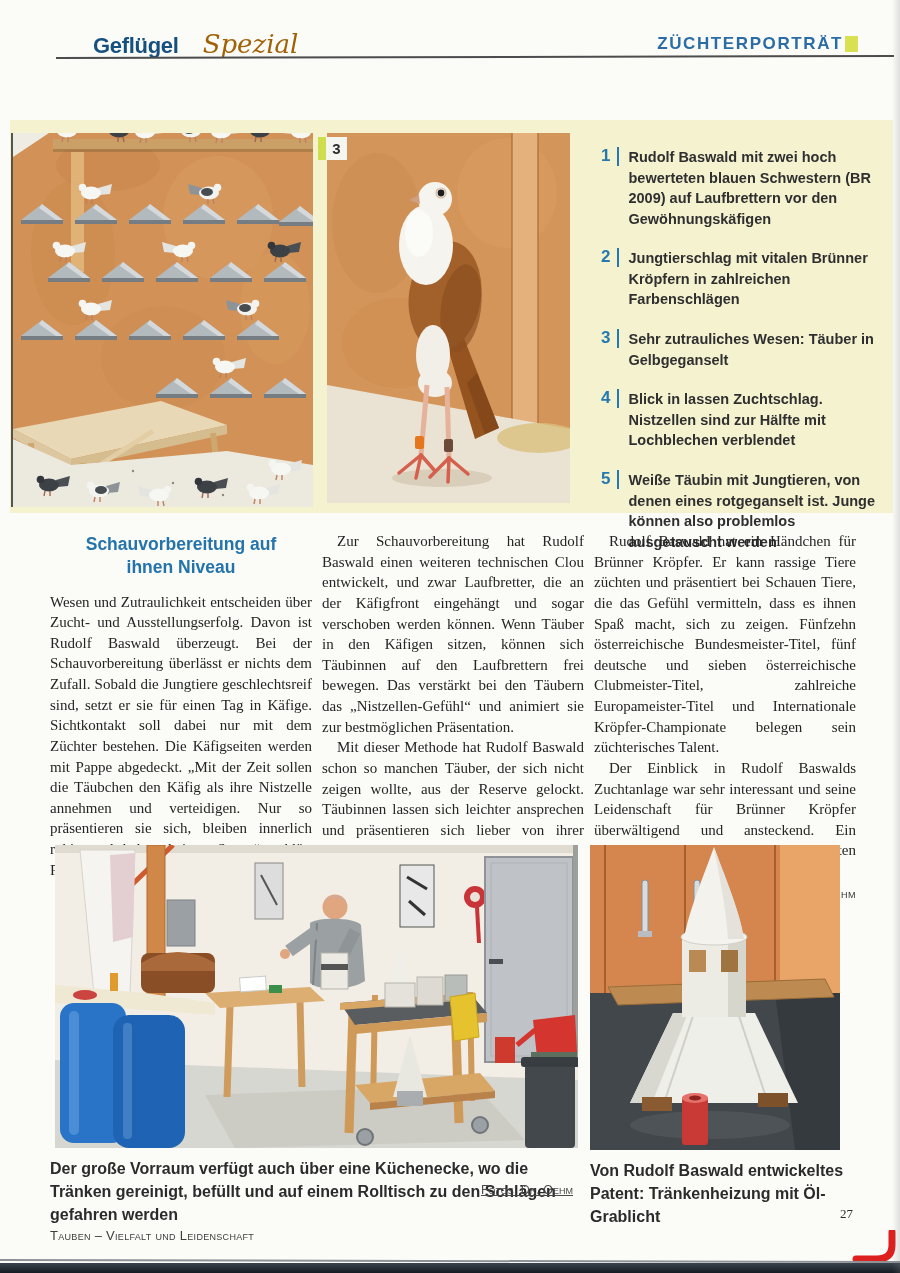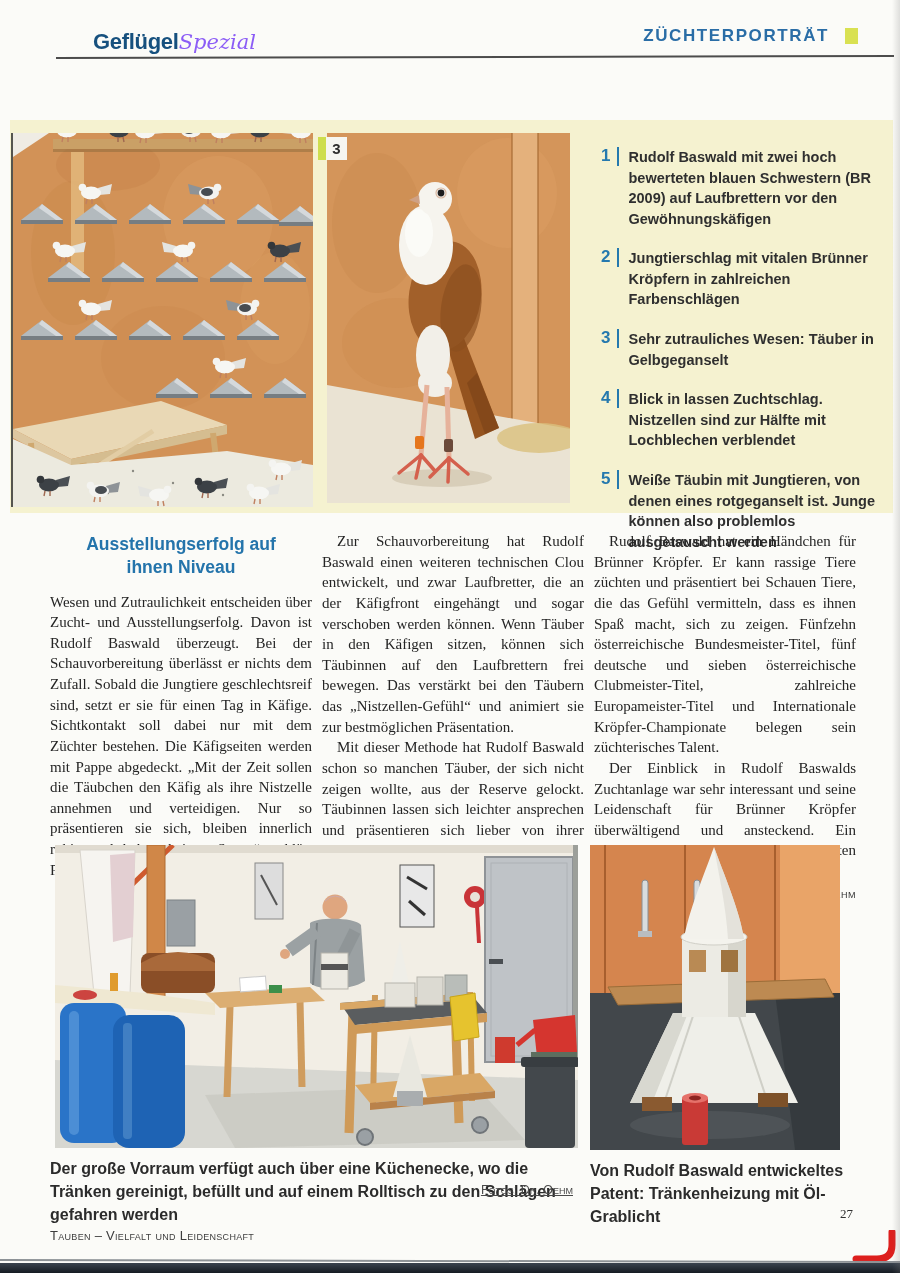--- a/index.html
+++ b/index.html
@@ -1,24 +1,24 @@
 <!DOCTYPE html>
 <html lang="de"><head>
 <meta charset="utf-8">
 <style>
   html,body{margin:0;padding:0;background:#e9e9e7;}
   .page{position:relative;width:900px;height:1273px;background:#fbfbf8;overflow:hidden;
         font-family:"Liberation Sans",sans-serif;}
   
   .logo{position:absolute;left:57px;top:29px;white-space:nowrap;}
   .logo-bold{font-weight:700;font-size:22px;color:#16507e;letter-spacing:-0.3px;margin-left:36px;}
-  .logo-script{font-family:"DejaVu Serif",serif;font-style:italic;font-size:21px;color:#8b5cf6;}
+  .logo-script{font-family:"DejaVu Serif",serif;font-style:italic;font-size:26px;color:#a16207;padding-left:24px;}
   .header-rule{position:absolute;left:56px;top:56px;width:838px;height:2px;background:#4c4c4c;
                transform:rotate(-0.15deg);}
-  .section-title{position:absolute;top:26px;right:42px;display:flex;align-items:center;gap:16px;}
+  .section-title{position:absolute;top:34px;right:42px;display:flex;align-items:center;gap:2px;}
   .section-title-text{color:#2a6da6;font-weight:700;font-size:17px;letter-spacing:1.6px;}
   .section-square{width:13px;height:16px;background:#d9e152;}
   
   .photo-panel{position:absolute;left:10px;top:120px;width:883px;height:393px;background:#f5f2d0;}
   .loft-photo{position:absolute;left:13px;top:133px;width:300px;height:374px;
               box-shadow:-2px 0 0 rgba(45,45,45,.8);}
   .pigeon-photo{position:absolute;left:327px;top:133px;width:243px;height:370px;}
   .photo3-label{position:absolute;left:318px;top:137px;display:flex;height:23px;}
   .photo3-green{width:8px;background:#cede4e;}
   .photo3-box{width:21px;background:#f6f6f1;color:#2d2d2d;font-weight:700;font-size:15px;
@@ -247,21 +247,21 @@
       <span class="cap-text">Blick in lassen Zuchtschlag. Nistzellen sind zur Hälfte mit Lochblechen verblendet</span>
     </div>
     <div class="cap-item">
       <span class="cap-num">5</span>
       <span class="cap-text">Weiße Täubin mit Jungtieren, von denen eines rotgeganselt ist. Junge können also problemlos ausgetauscht werden</span>
     </div>
   </div>
 
   <div class="col col1">
     <div class="article-heading">
-      <span>Ausstellungserfolg auf</span><br>
+      <span>Schauvorbereitung auf</span><br>
       <span>ihnen Niveau</span>
     </div>
     <p class="body">Wesen und Zutraulichkeit entscheiden über Zucht- und Ausstellungserfolg. Davon ist Rudolf Baswald überzeugt. Bei der Schauvorbereitung überlässt er nichts dem Zufall. Sobald die Jungtiere geschlechtsreif sind, setzt er sie für einen Tag in Käfige. Sichtkontakt soll dabei nur mit dem Züchter bestehen. Die Käfigseiten werden mit Pappe abgedeckt. „Mit der Zeit sollen die Täubchen den Käfig als ihre Nistzelle annehmen und verteidigen. Nur so präsentieren sie sich, bleiben innerlich ruhig und haben keinen Stress“, erklärt Rudolf Baswald.</p>
   </div>
   <div class="col col2">
     <p class="body indent">Zur Schauvorbereitung hat Rudolf Baswald einen weiteren technischen Clou entwickelt, und zwar Laufbretter, die an der Käfigfront eingehängt und sogar verschoben werden können. Wenn Täuber in den Käfigen sitzen, können sich Täubinnen auf den Laufbrettern frei bewegen. Das verstärkt bei den Täubern das „Nistzellen-Gefühl“ und animiert sie zur bestmöglichen Präsentation.</p>
     <p class="body indent">Mit dieser Methode hat Rudolf Baswald schon so manchen Täuber, der sich nicht zeigen wollte, aus der Reserve gelockt. Täubinnen lassen sich leichter ansprechen und präsentieren sich lieber von ihrer besten Seite.</p>
   </div>
   <div class="col col3">
     <p class="body indent">Rudolf Baswald hat ein Händchen für Brünner Kröpfer. Er kann rassige Tiere züchten und präsentiert bei Schauen Tiere, die das Gefühl vermitteln, dass es ihnen Spaß macht, sich zu zeigen. Fünfzehn österreichische Bundesmeister-Titel, fünf deutsche und sieben österreichische Clubmeister-Titel, zahlreiche Europameister-Titel und Internationale Kröpfer-Championate belegen sein züchterisches Talent.</p>

